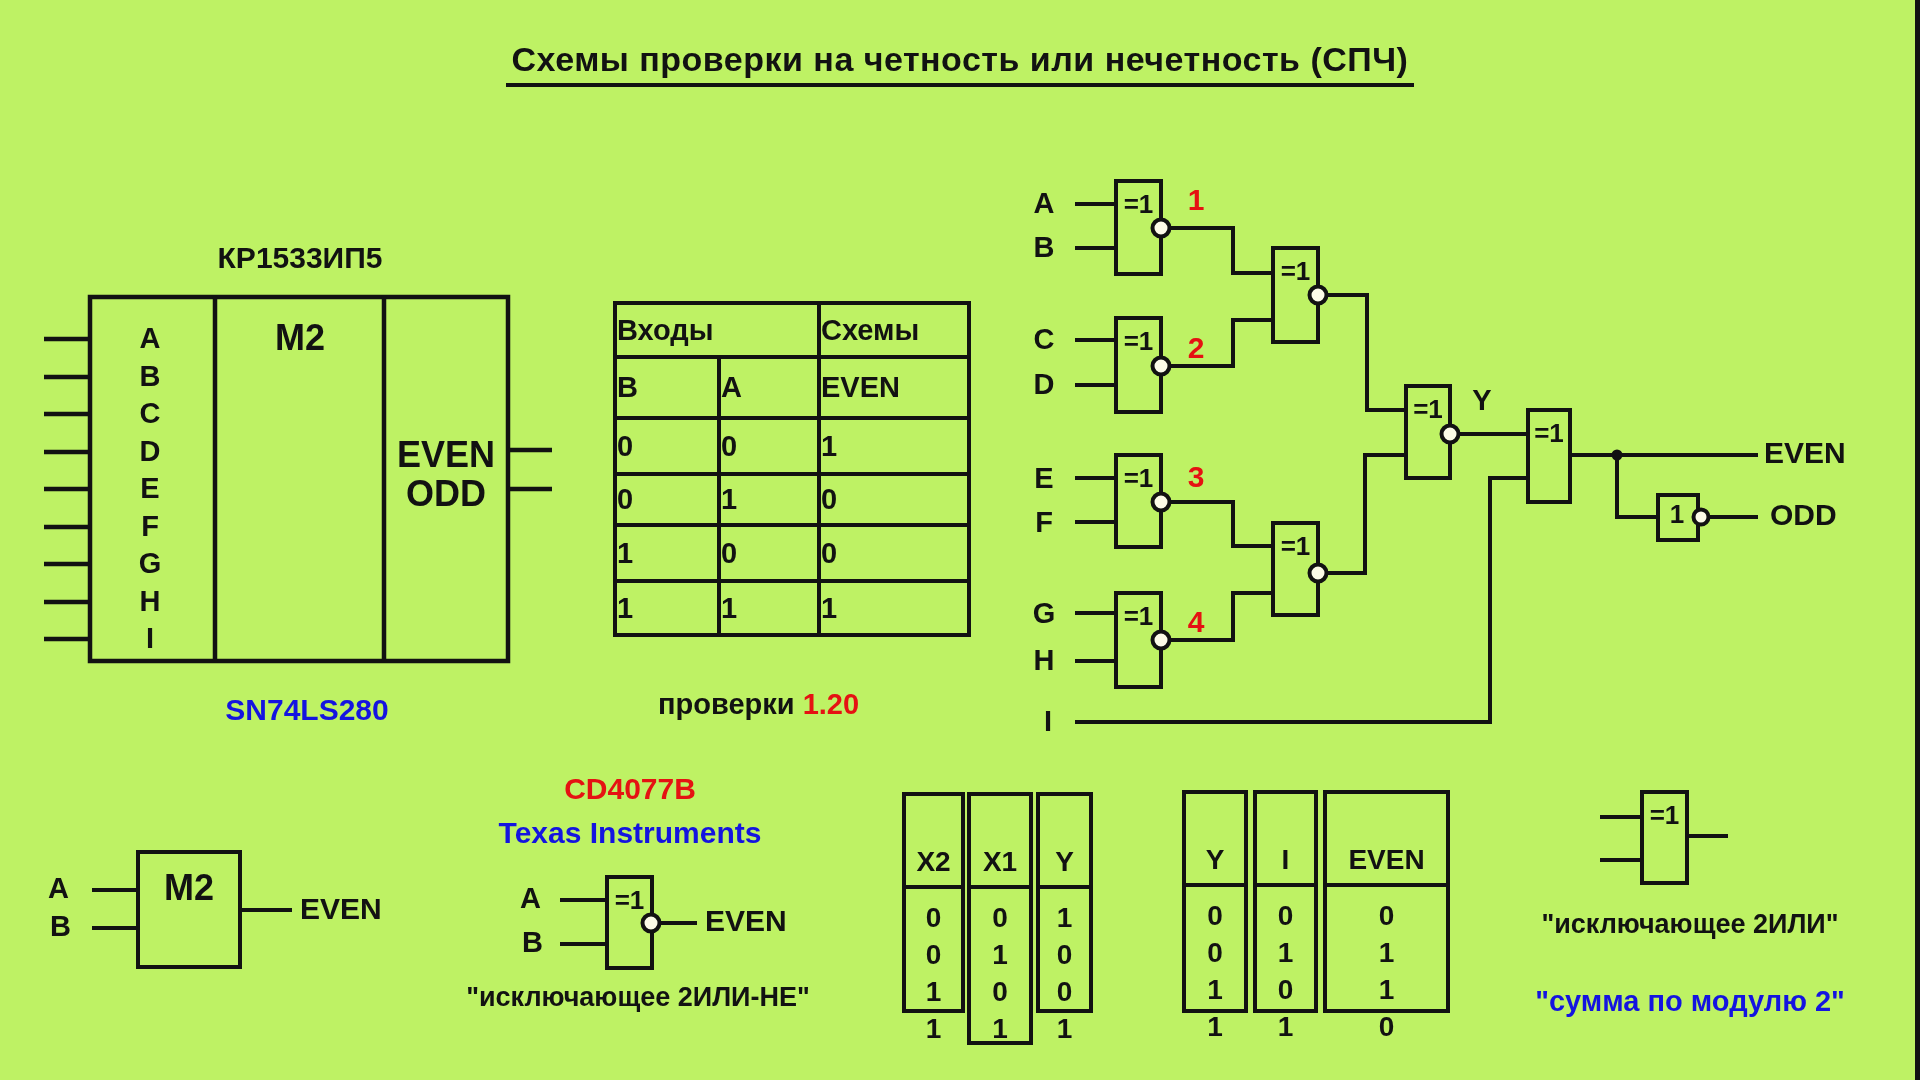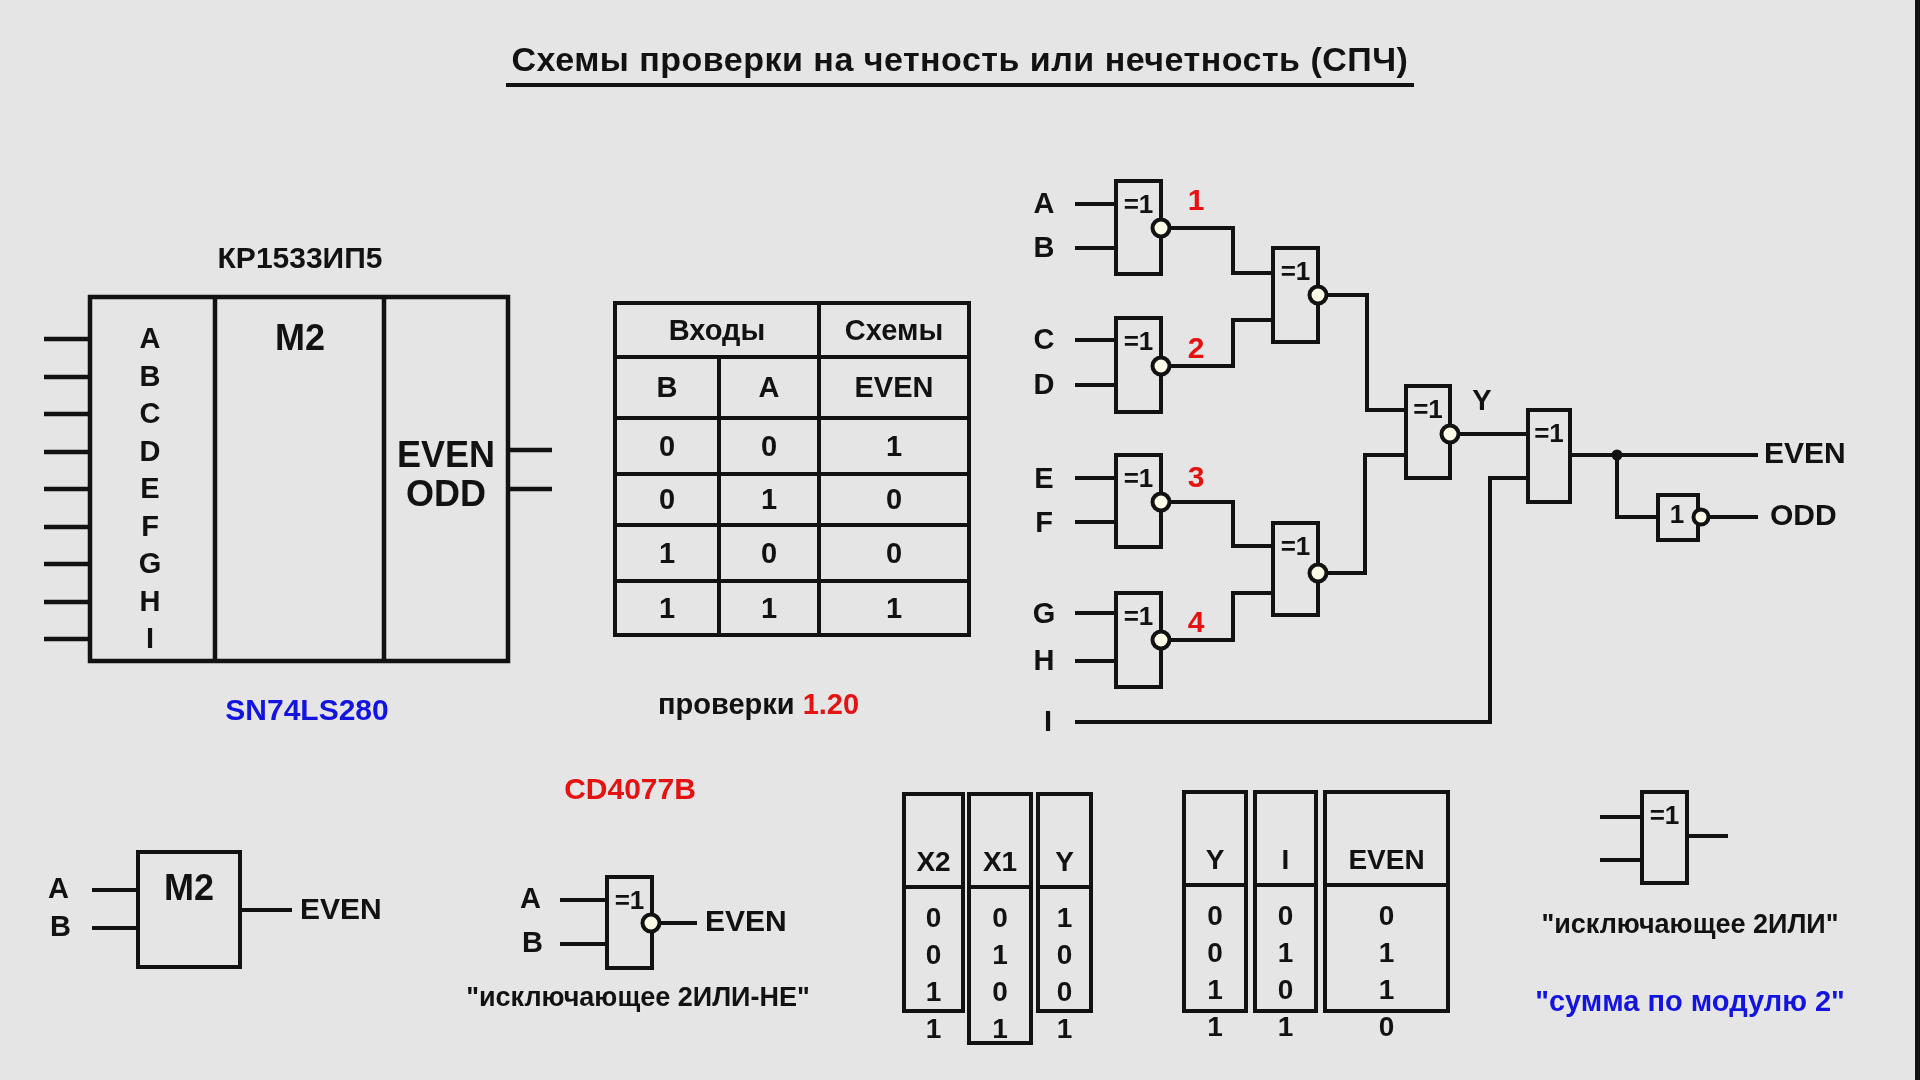--- a/index.html
+++ b/index.html
@@ -1,36 +1,36 @@
 <!DOCTYPE html>
 <html><head>
 <meta charset="utf-8">
 <style>
   html,body{margin:0;padding:0;background:#888;}
   #screen{
     position:relative;width:1920px;height:1080px;overflow:hidden;
-    background:#e5e5e5;
+    background:#bef264;
     font-family:"Liberation Sans", sans-serif;
   }
   svg.layer{position:absolute;left:0;top:0;pointer-events:none;}
   .t{position:absolute;font-weight:bold;color:#121212;white-space:nowrap;line-height:1;}
   .c{text-align:center;}
   .red{color:#e51212;}
   .blue{color:#1414e0;}
   .f26{font-size:26px;}
   .f27{font-size:27px;}
   .f28{font-size:36px;}
   .f29{font-size:29px;}
   .f30{font-size:30px;}
   .f34{font-size:34px;}
   .title-wrap{position:absolute;left:0;top:42px;width:1920px;text-align:center;}
   .title-wrap span{display:inline-block;border-bottom:4px solid #121212;padding:0 6px 7px 6px;letter-spacing:0.5px;}
   
   table.tt{position:absolute;left:613px;top:301px;border-collapse:collapse;
-    font-weight:bold;font-size:29px;color:#121212;text-align:center;}
+    font-weight:bold;font-size:29px;color:#121212;text-align:left;}
   table.tt td{border:4px solid #121212;padding:0;}
   
   .colbox{position:absolute;border:4px solid #121212;box-sizing:border-box;
     font-weight:bold;font-size:28px;color:#121212;text-align:center;}
   .colhead{height:47px;line-height:47px;border-bottom:4px solid #121212;margin-top:42px;}
   .colvals{padding-top:10px;}
   .colvals div{line-height:37px;}
 </style>
 </head>
 <body>
@@ -196,20 +196,21 @@
   <div class="t f29 c" style="left:1462px;top:386px;width:40px">Y</div>
   <div class="t f30" style="left:1764px;top:438px">EVEN</div>
   <div class="t f30" style="left:1770px;top:500px">ODD</div>
 
   <div class="t f29" style="left:48px;top:874px">A</div>
   <div class="t f29" style="left:50px;top:912px">B</div>
   <div class="t f28 c" style="left:138px;top:870px;width:102px">M2</div>
   <div class="t f30" style="left:300px;top:894px">EVEN</div>
 
   <div class="t f30 c red" style="left:530px;top:774px;width:200px">CD4077B</div>
+  <div class="t f30 c blue" style="left:460px;top:818px;width:340px">Texas Instruments</div>
   <div class="t f29" style="left:520px;top:884px">A</div>
   <div class="t f29" style="left:522px;top:928px">B</div>
   <div class="t f26 c" style="left:607px;top:887px;width:45px">=1</div>
   <div class="t f30" style="left:705px;top:906px">EVEN</div>
   <div class="t f27 c" style="left:390px;top:984px;width:496px">"исключающее 2ИЛИ-НЕ"</div>
 
   <div class="colbox" style="left:902px;top:792px;width:63px;height:221px">
     <div class="colhead">X2</div>
     <div class="colvals">
       <div>0</div>

